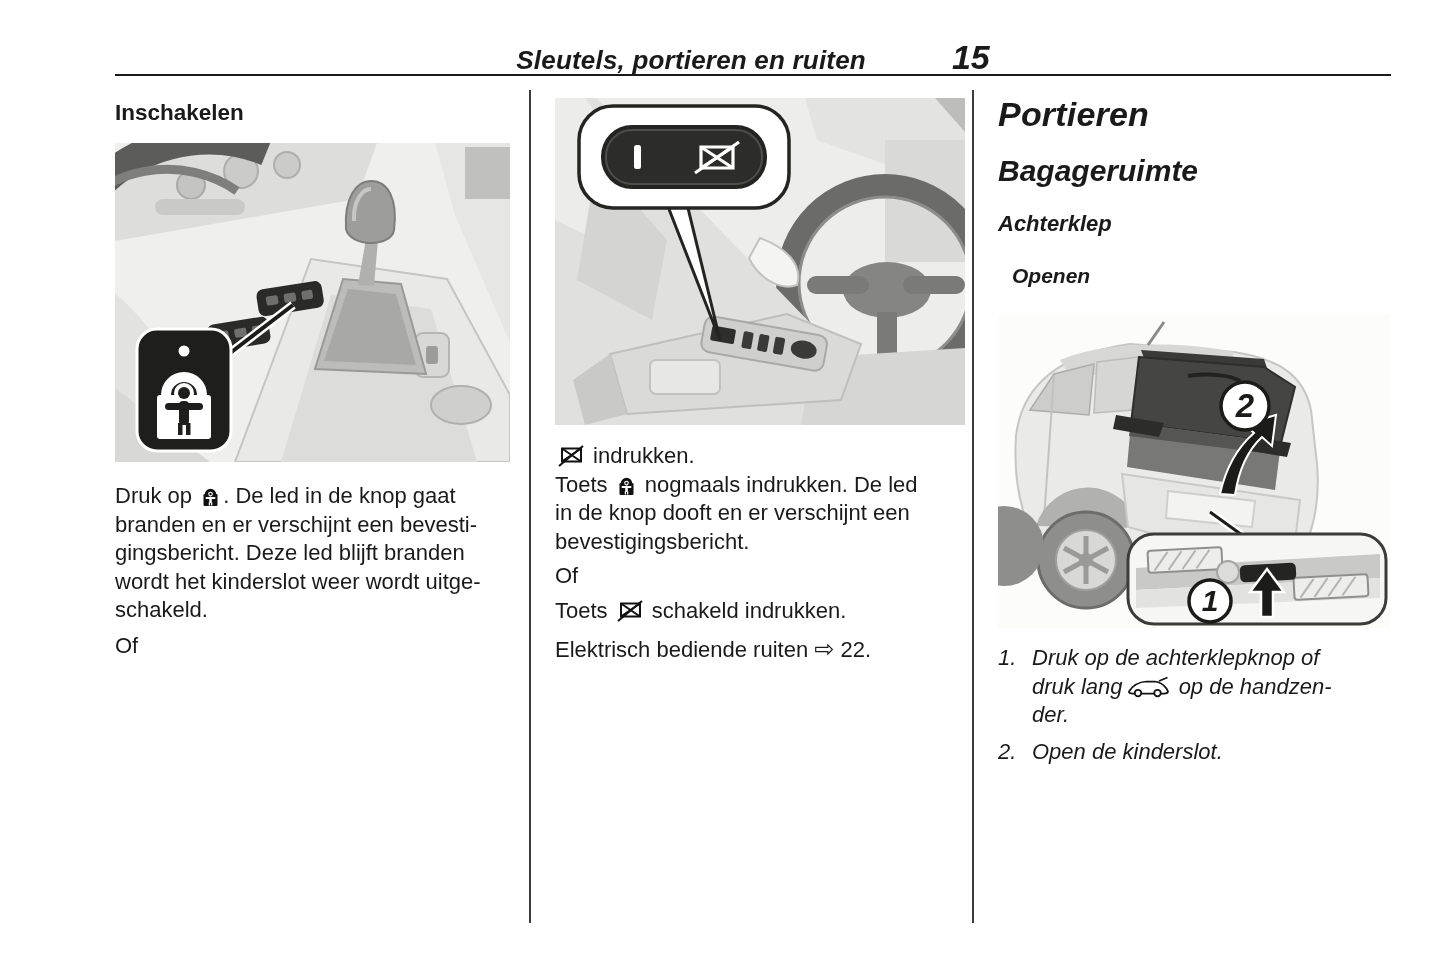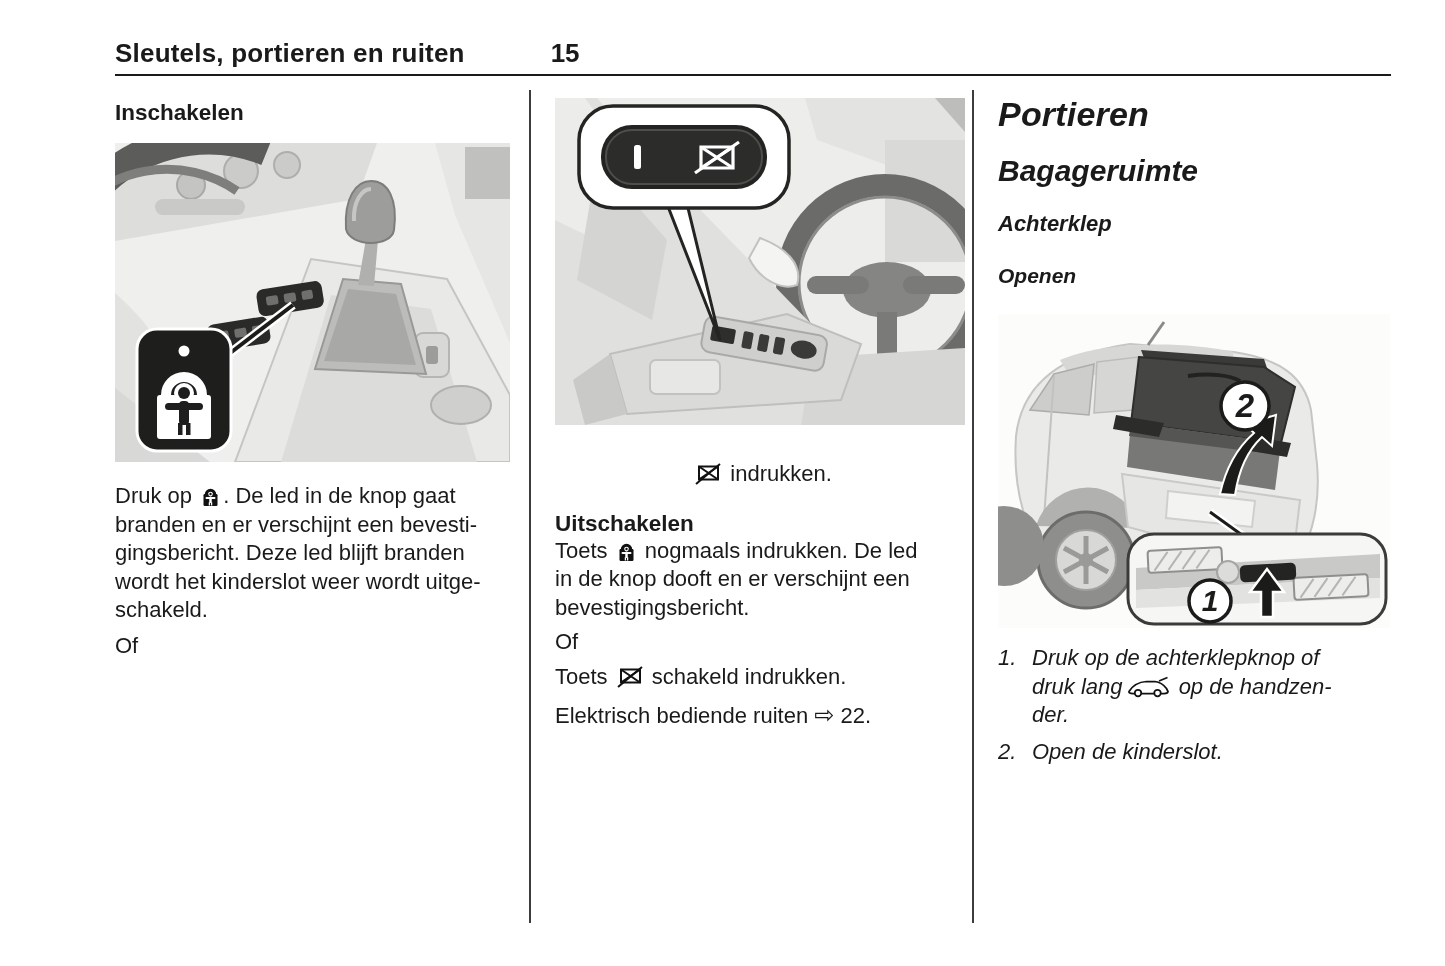--- a/index.html
+++ b/index.html
@@ -1,50 +1,50 @@
 <!DOCTYPE html>
 <html><head>
 <meta charset="utf-8">
 <style>
   html,body{margin:0;padding:0;background:#ffffff;}
   .page{position:relative;width:1445px;height:966px;background:#ffffff;overflow:hidden;
         font-family:"Liberation Sans",sans-serif;color:#1a1a1a;}
   
   .header{position:absolute;left:115px;top:38px;width:1276px;display:flex;
-          justify-content:flex-start;align-items:baseline;}
+          justify-content:center;align-items:baseline;font-style:italic;}
   .header-title{font-size:26px;font-weight:bold;margin-right:86px;letter-spacing:0.2px;}
-  .header-page{font-size:26px;font-weight:bold;}
+  .header-page{font-size:34px;font-weight:bold;}
   .header-rule{position:absolute;left:115px;top:74px;width:1276px;height:2px;background:#1a1a1a;}
   
   .vrule{position:absolute;top:90px;width:2px;height:833px;background:#3c3c3c;}
   .vrule-1{left:529px;} .vrule-2{left:972px;}
   
   .col{position:absolute;top:90px;}
   .col1{left:115px;width:400px;}
   .col2{left:555px;width:414px;}
   .col3{left:998px;width:394px;font-style:italic;}
   p,h1,h2,h3,h4,figure,ol{margin:0;padding:0;}
   .body-text{font-size:22px;line-height:28.5px;}
   .pre-line{white-space:pre-line;}
   .sec-head{font-size:22.5px;font-weight:bold;line-height:26px;}
   .col1 .sec-head{margin:10px 0 0;}
   .fig1{margin-top:17px;line-height:0;}
   .fig2{margin-top:8px;line-height:0;}
   .fig3{margin-top:26px;line-height:0;}
   .col1 .para1{margin-top:20px;}
   .of{margin-top:7px;}
-  .col2 .press-line{margin-top:35px;text-align:center;}
+  .col2 .press-line{margin-top:17px;}
   .col2 .sec-head{margin-top:22px;}
   .col2 .of{margin-top:6px;}
   .col2 .para2{margin-top:6px;}
   .col2 .ref-line{margin-top:10px;}
   .h-portieren{font-size:34px;line-height:40px;font-weight:bold;margin-top:4px;letter-spacing:0.2px;}
   .h-bagage{font-size:30px;line-height:34px;font-weight:bold;margin-top:20px;}
   .h-achterklep{font-size:22px;line-height:28px;font-weight:bold;margin-top:22px;}
-  .h-openen{font-size:21px;line-height:25px;font-weight:bold;margin-top:25px;}
+  .h-openen{font-size:21px;line-height:25px;font-weight:bold;margin-top:25px;margin-left:14px;}
   .steps{list-style:none;margin-top:16px;}
   .steps li{display:flex;font-size:22px;line-height:28.5px;margin-bottom:8px;}
   .steps .marker{width:34px;flex:none;}
   .inline-icon{display:inline-block;vertical-align:-4px;margin:0 3px;}
   .ref-arrow{font-size:24px;}
 </style>
 </head>
 <body>
 
 <div class="page">
@@ -180,21 +180,20 @@
     <p class="body-text press-line">
       <svg class="inline-icon" width="26" height="23" viewBox="0 0 52 46">
           <g stroke="#111111" stroke-width="4" fill="none">
             <path d="M8,9 L46,9 L46,35 L8,35 Z"></path>
             <path d="M8,9 L46,35 M46,9 L8,35"></path>
             <path d="M2,44 L50,4"></path>
           </g>
         </svg><span> indrukken.</span>
     </p>
 
-    <h3 class="sec-head">Uitschakelen</h3>
 
     <p class="body-text">
       <span>Toets </span><svg class="inline-icon" width="19" height="23" viewBox="0 0 38 46">
           <path d="M11,21 a8,8 0 0 1 16,0" stroke="#111111" stroke-width="7" fill="none"></path>
           <rect x="5" y="20" width="28" height="24" rx="2.5" fill="#111111"></rect>
           <circle cx="19" cy="20" r="4.5" fill="#ffffff"></circle>
           <circle cx="19" cy="20" r="2.4" fill="#111111"></circle>
           <rect x="9" y="26" width="20" height="4" rx="2" fill="#ffffff"></rect>
           <rect x="16.5" y="25" width="5" height="13" rx="2" fill="#ffffff"></rect>
           <rect x="15.5" y="36.5" width="2.6" height="6.5" fill="#ffffff"></rect>

